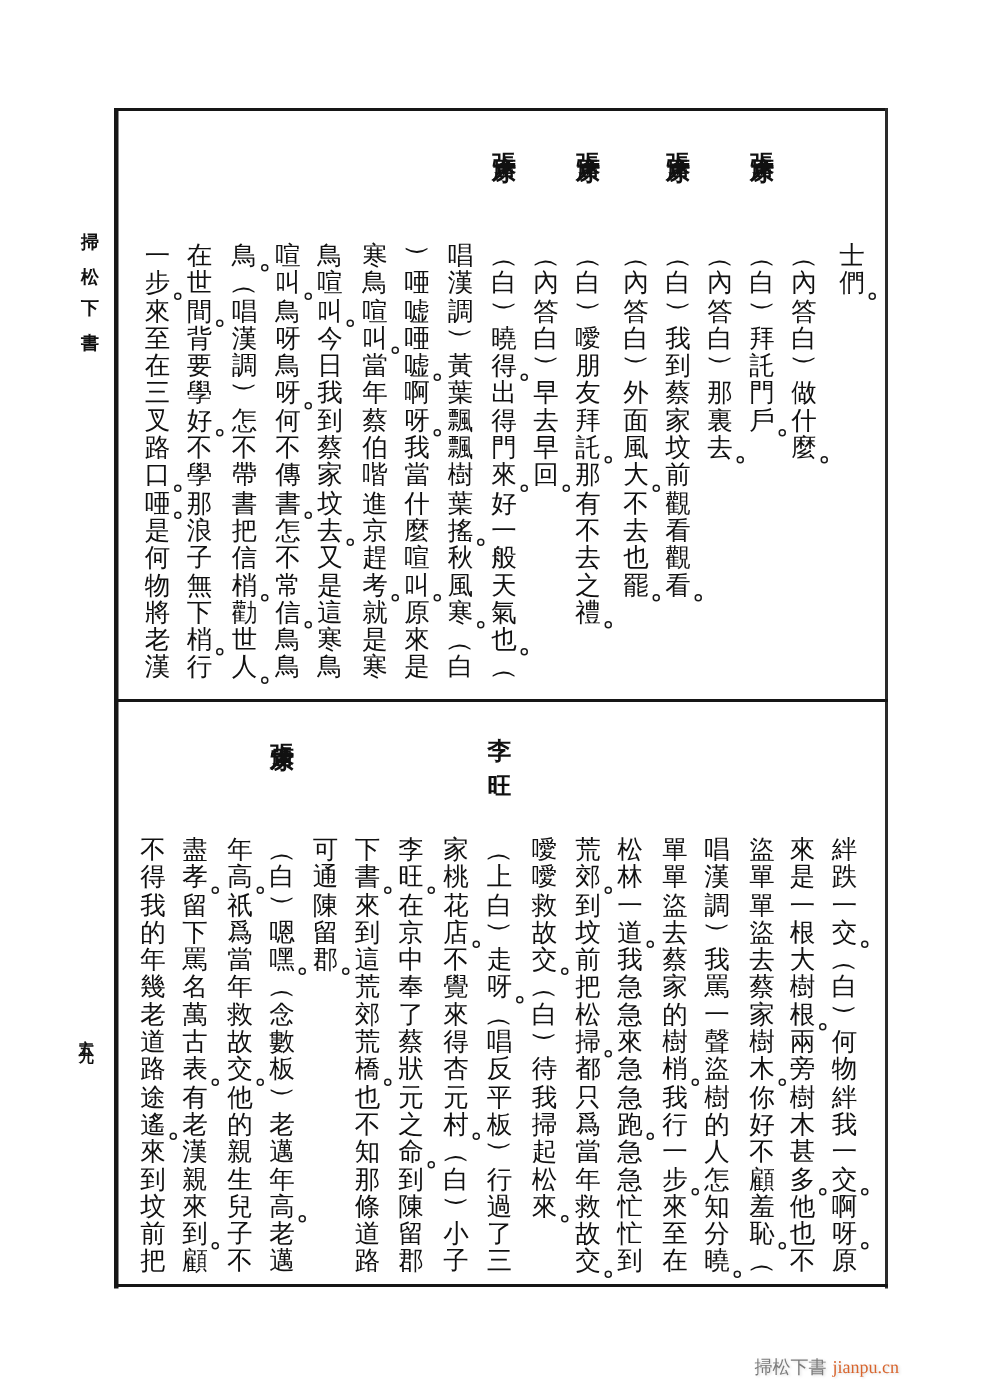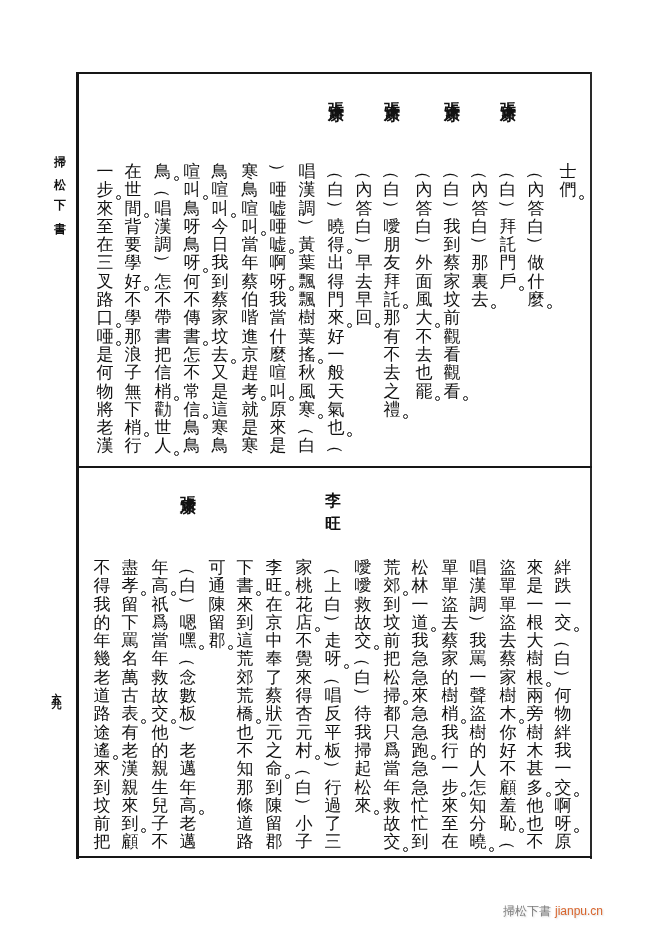--- a/index.html
+++ b/index.html
@@ -58,21 +58,21 @@
     .lower .vcol { top: 558px; }
 
     
     .watermark {
       position: absolute; left: 503px; top: 903px;
       font-family: "DejaVu Sans", sans-serif; font-size: 12px;
       text-shadow: 1px 1px 2px rgba(0,0,0,0.15);
       white-space: nowrap;
     }
     .watermark .wm-site { color: #7a7a7a; }
-    .watermark .wm-domain { color: #d8642c; margin-left: 4px; font-family: Liberation Sans, sans-serif; }
+    .watermark .wm-domain { color: #d8642c; margin-left: 4px; font-family: Liberation Serif, serif; }
   </style>
 </head>
 <body>
 
 <div id="page">
 
   <div class="rule rule-top"></div>
   <div class="rule rule-left"></div>
   <div class="rule rule-right"></div>
   <div class="rule rule-divider"></div>

